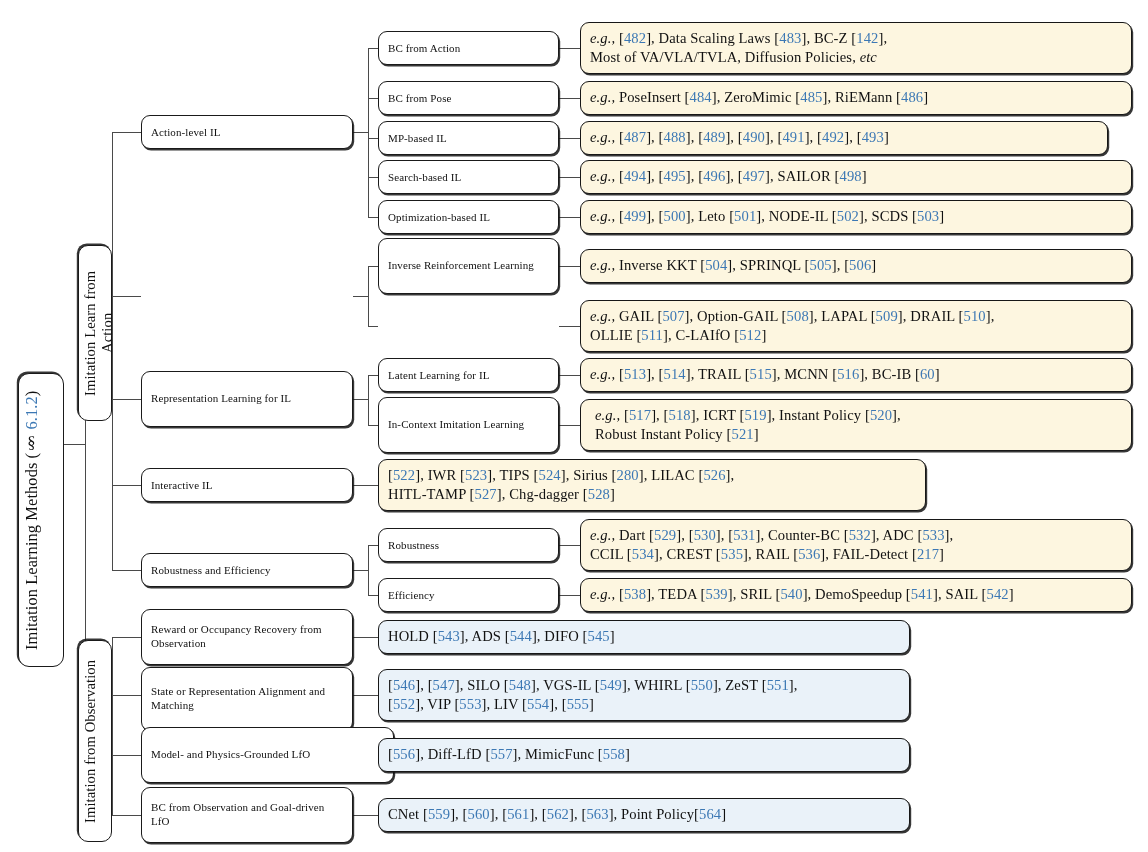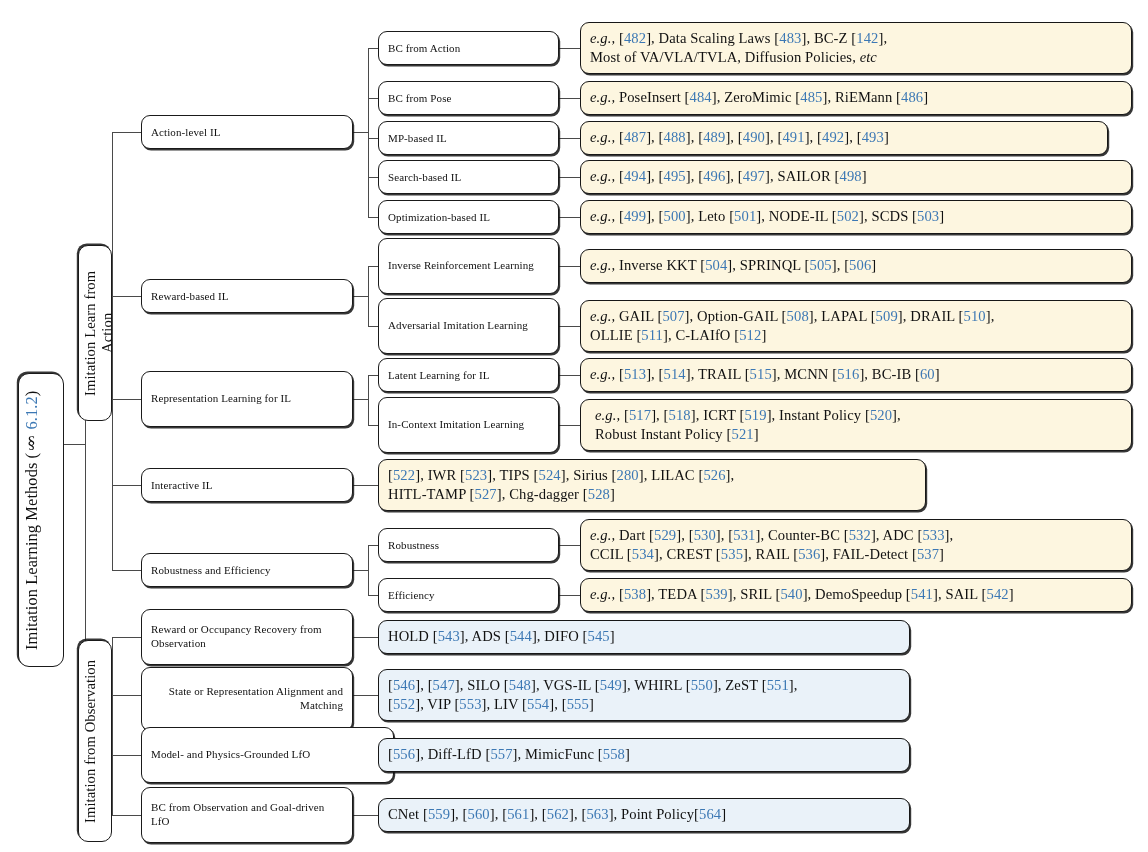--- a/index.html
+++ b/index.html
@@ -132,37 +132,34 @@
   <div class="node lvl1 vert" style="left:78px; top:245px; width:34px; height:176px;">
     <span class="txt">Imitation Learn from Action</span>
   </div>
   <div class="node lvl1 vert" style="left:78px; top:640px; width:34px; height:202px;">
     <span class="txt">Imitation from Observation</span>
   </div>
 
   <div class="node cat" style="left:141px; top:115px; width:212px; height:34px;">
     <span class="txt">Action-level IL</span>
   </div>
-  <div class="node cat" style="left:141px; top:279px; width:212px; height:34px;">
-    <span class="txt">Reward-based IL</span>
-  </div>
   <div class="node cat two" style="left:141px; top:371px; width:212px; height:56px;">
     <span class="txt">Representation Learning for IL</span>
   </div>
   <div class="node cat" style="left:141px; top:468px; width:212px; height:34px;">
     <span class="txt">Interactive IL</span>
   </div>
   <div class="node cat" style="left:141px; top:553px; width:212px; height:34px;">
     <span class="txt">Robustness and Efficiency</span>
   </div>
 
   <div class="node cat two" style="left:141px; top:609px; width:212px; height:56px;">
     <span class="txt">Reward or Occupancy Recovery from Observation</span>
   </div>
-  <div class="node cat two" style="left:141px; top:667px; width:212px; height:64px;text-align:right;">
+  <div class="node cat two" style="left:141px; top:667px; width:212px; height:64px;">
     <span class="txt">State or Representation Alignment and Matching</span>
   </div>
   <div class="node cat two" style="left:141px; top:727px; width:253px; height:56px;">
     <span class="txt">Model- and Physics-Grounded LfO</span>
   </div>
   <div class="node cat two" style="left:141px; top:787px; width:212px; height:56px;">
     <span class="txt">BC from Observation and Goal-driven LfO</span>
   </div>
 
   <div class="node cat" style="left:378px; top:31px;  width:181px; height:34px;">
@@ -176,23 +173,20 @@
   </div>
   <div class="node cat" style="left:378px; top:160px; width:181px; height:34px;">
     <span class="txt">Search-based IL</span>
   </div>
   <div class="node cat" style="left:378px; top:200px; width:181px; height:34px;">
     <span class="txt">Optimization-based IL</span>
   </div>
   <div class="node cat two" style="left:378px; top:238px; width:181px; height:56px;">
     <span class="txt">Inverse Reinforcement Learning</span>
   </div>
-  <div class="node cat two" style="left:378px; top:298px; width:181px; height:56px;">
-    <span class="txt">Adversarial Imitation Learning</span>
-  </div>
   <div class="node cat" style="left:378px; top:358px; width:181px; height:34px;">
     <span class="txt">Latent Learning for IL</span>
   </div>
   <div class="node cat two" style="left:378px; top:397px; width:181px; height:56px;">
     <span class="txt">In-Context Imitation Learning</span>
   </div>
   <div class="node cat" style="left:378px; top:528px; width:181px; height:34px;">
     <span class="txt">Robustness</span>
   </div>
   <div class="node cat" style="left:378px; top:578px; width:181px; height:34px;">
@@ -249,21 +243,21 @@
   </div>
   <div class="node leaf cream" style="left:378px; top:459px; width:548px; height:52px;">
     <span class="txt rich">
         <span style="display: block;"><span>[</span><span class="ref">522</span><span>], IWR [</span><span class="ref">523</span><span>], TIPS [</span><span class="ref">524</span><span>], Sirius [</span><span class="ref">280</span><span>], LILAC [</span><span class="ref">526</span><span>],</span></span>
         <span style="display: block;"><span>HITL-TAMP [</span><span class="ref">527</span><span>], Chg-dagger [</span><span class="ref">528</span><span>]</span></span>
       </span>
   </div>
   <div class="node leaf cream" style="left:580px; top:519px; width:552px; height:52px;">
     <span class="txt rich">
         <span style="display: block;"><span class="it">e.g.,</span><span> Dart [</span><span class="ref">529</span><span>], [</span><span class="ref">530</span><span>], [</span><span class="ref">531</span><span>], Counter-BC [</span><span class="ref">532</span><span>], ADC [</span><span class="ref">533</span><span>],</span></span>
-        <span style="display: block;"><span>CCIL [</span><span class="ref">534</span><span>], CREST [</span><span class="ref">535</span><span>], RAIL [</span><span class="ref">536</span><span>], FAIL-Detect [</span><span class="ref">537</span><span>]</span></span>
+        <span style="display: block;"><span>CCIL [</span><span class="ref">534</span><span>], CREST [</span><span class="ref">535</span><span>], RAIL [</span><span class="ref">536</span><span>], FAIL-Detect [</span><span class="ref">217</span><span>]</span></span>
       </span>
   </div>
   <div class="node leaf cream" style="left:580px; top:578px; width:552px; height:34px;">
     <span class="txt rich">
         <span style="display: block;"><span class="it">e.g.,</span><span> [</span><span class="ref">538</span><span>], TEDA [</span><span class="ref">539</span><span>], SRIL [</span><span class="ref">540</span><span>], DemoSpeedup [</span><span class="ref">541</span><span>], SAIL [</span><span class="ref">542</span><span>]</span></span>
       </span>
   </div>
 
   <div class="node leaf blue" style="left:378px; top:620px; width:532px; height:34px;">
     <span class="txt rich">

